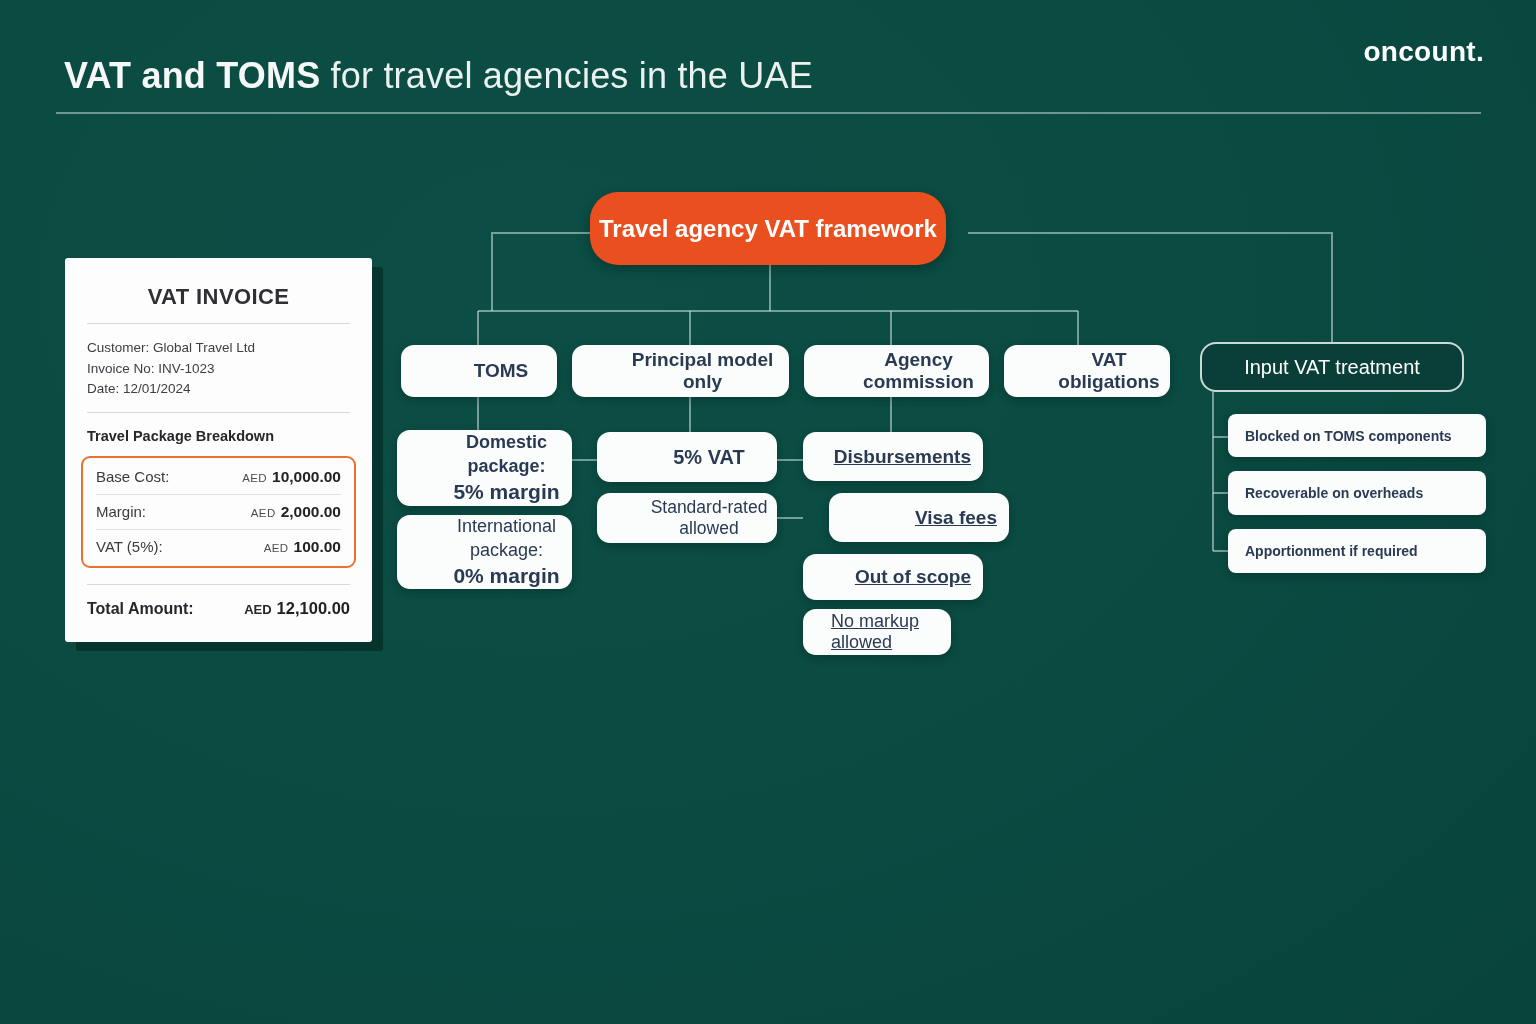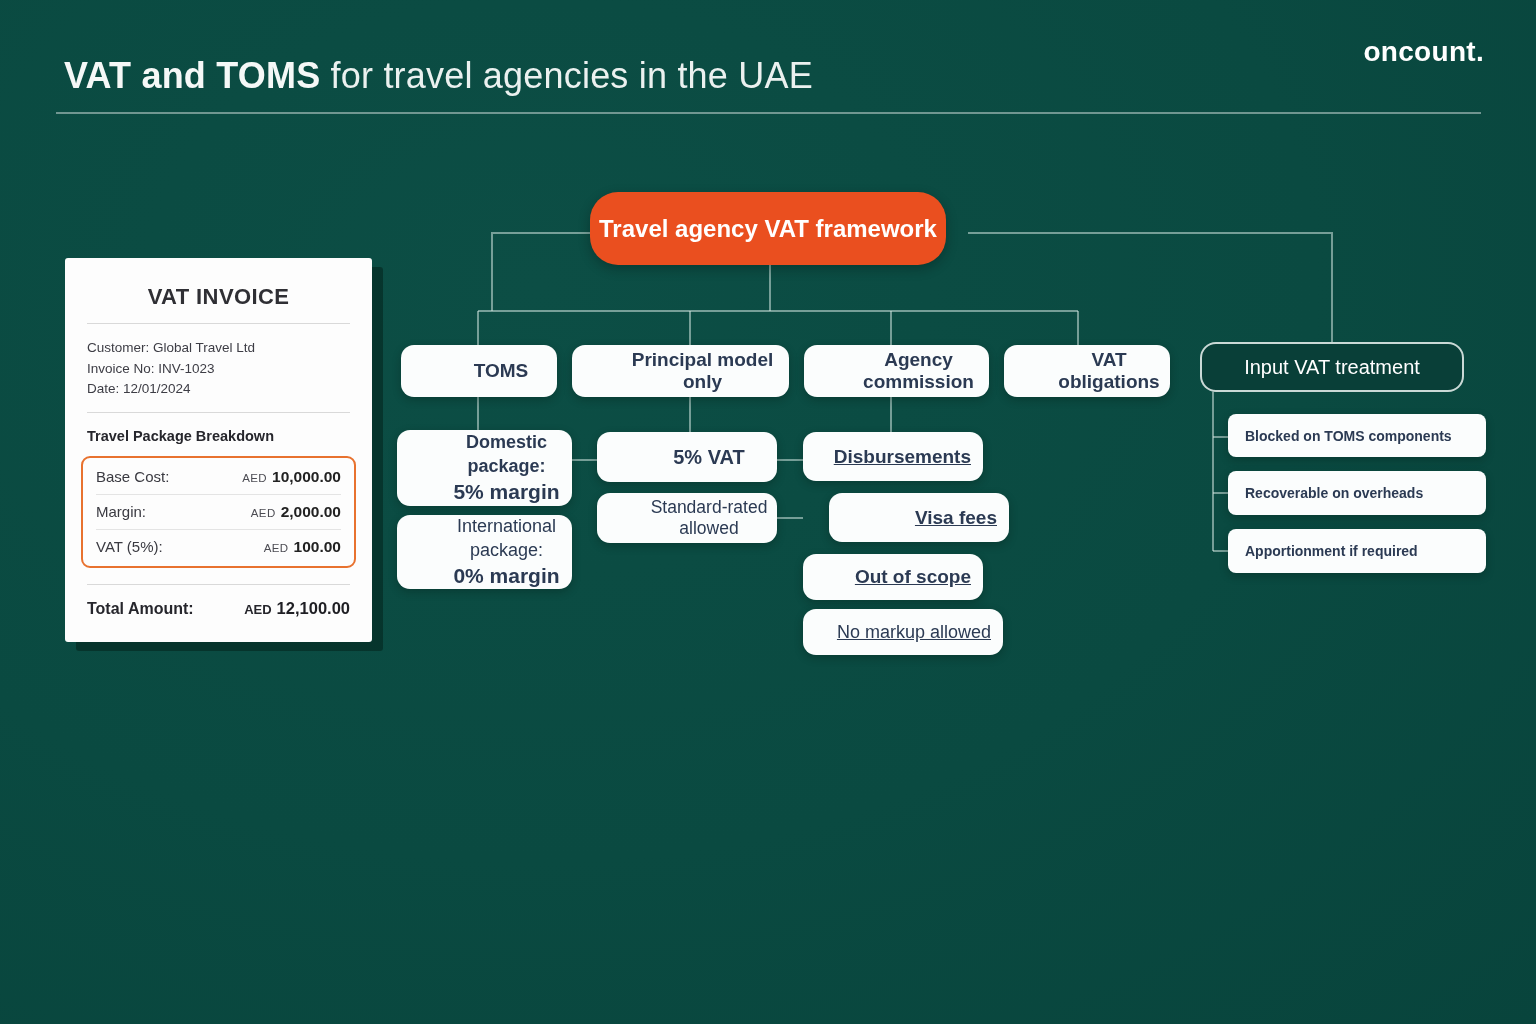--- a/index.html
+++ b/index.html
@@ -152,21 +152,21 @@
 
   <div class="node left bold-label" style="left:803px;top:432px;width:180px;height:49px;">
     <span>Disbursements</span>
   </div>
   <div class="node left bold-label" style="left:803px;top:493px;width:180px;height:49px;margin-left:26px;">
     <span>Visa fees</span>
   </div>
   <div class="node left bold-label" style="left:803px;top:554px;width:180px;height:46px;">
     <span>Out of scope</span>
   </div>
-  <div class="node left reg-label" style="left:803px;top:609px;width:200px;height:46px;font-size:18px;">
+  <div class="node left reg-label" style="left:803px;top:609px;width:148px;height:46px;font-size:18px;">
     <span>No markup allowed</span>
   </div>
 
   <div class="node leftpad16 rcol" style="left:1228px;top:414px;width:258px;height:43px;border-radius:8px;">
     <span>Blocked on TOMS components</span>
   </div>
   <div class="node leftpad16 rcol" style="left:1228px;top:471px;width:258px;height:44px;border-radius:8px;">
     <span>Recoverable on overheads</span>
   </div>
   <div class="node leftpad16 rcol" style="left:1228px;top:529px;width:258px;height:44px;border-radius:8px;">

